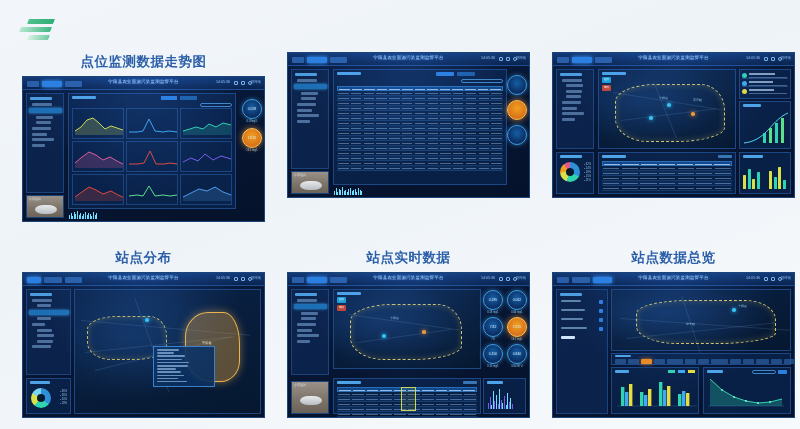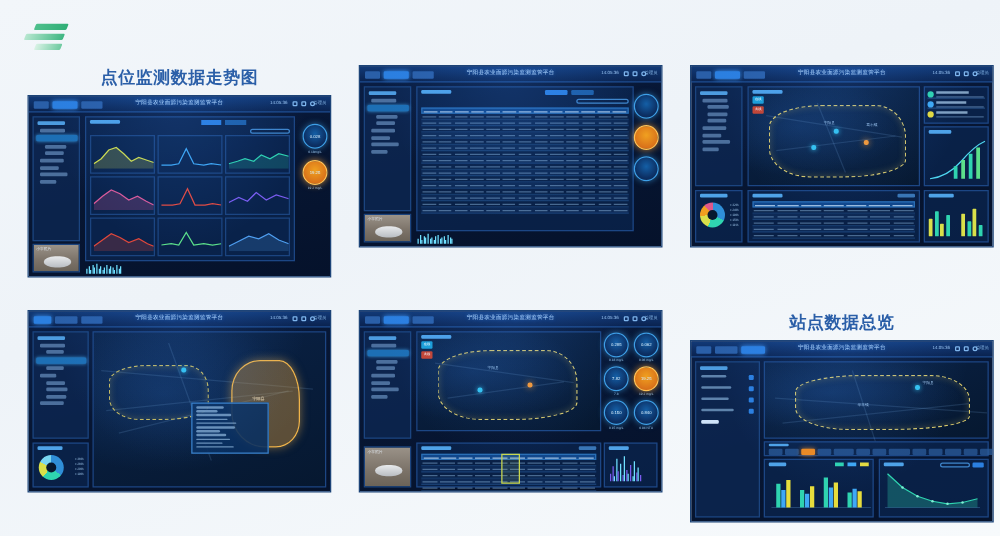--- a/index.html
+++ b/index.html
@@ -781,20 +781,21 @@
               <i style="height:9px;background:#2fd4b0"></i>
           </div>
         </div>
       </div>
     </div>
   </div>
 
   <div class="row" style="margin-top:14px">
 
     <div class="cell">
+      <div class="cap">站点分布</div>
       <div class="shot">
         <div class="tbar">
           <span class="tag on" style="left:4px;width:14px"></span>
           <span class="tag g" style="left:21px;width:18px"></span>
           <span class="tag g" style="left:42px;width:17px"></span>
           <span class="tt">宁阳县农业面源污染监测监管平台</span>
           <span class="rt">14:05:36</span>
           <span class="ico" style="right:26px"></span>
           <span class="ico" style="right:19px"></span>
           <span class="ico" style="right:12px;border-radius:50%"></span>
@@ -841,20 +842,21 @@
               <i style="width:44%"></i>
             <i style="width:50%"></i>
               <i style="width:38%"></i>
               <i style="width:55%"></i>
           </div>
         </div>
       </div>
     </div>
 
     <div class="cell">
+      <div class="cap">站点实时数据</div>
       <div class="shot">
         <div class="tbar">
           <span class="tag g" style="left:4px;width:12px"></span>
           <span class="tag on" style="left:19px;width:20px"></span>
           <span class="tag g" style="left:42px;width:17px"></span>
           <span class="tt">宁阳县农业面源污染监测监管平台</span>
           <span class="rt">14:05:36</span>
           <span class="ico" style="right:26px"></span>
           <span class="ico" style="right:19px"></span>
           <span class="ico" style="right:12px;border-radius:50%"></span>

